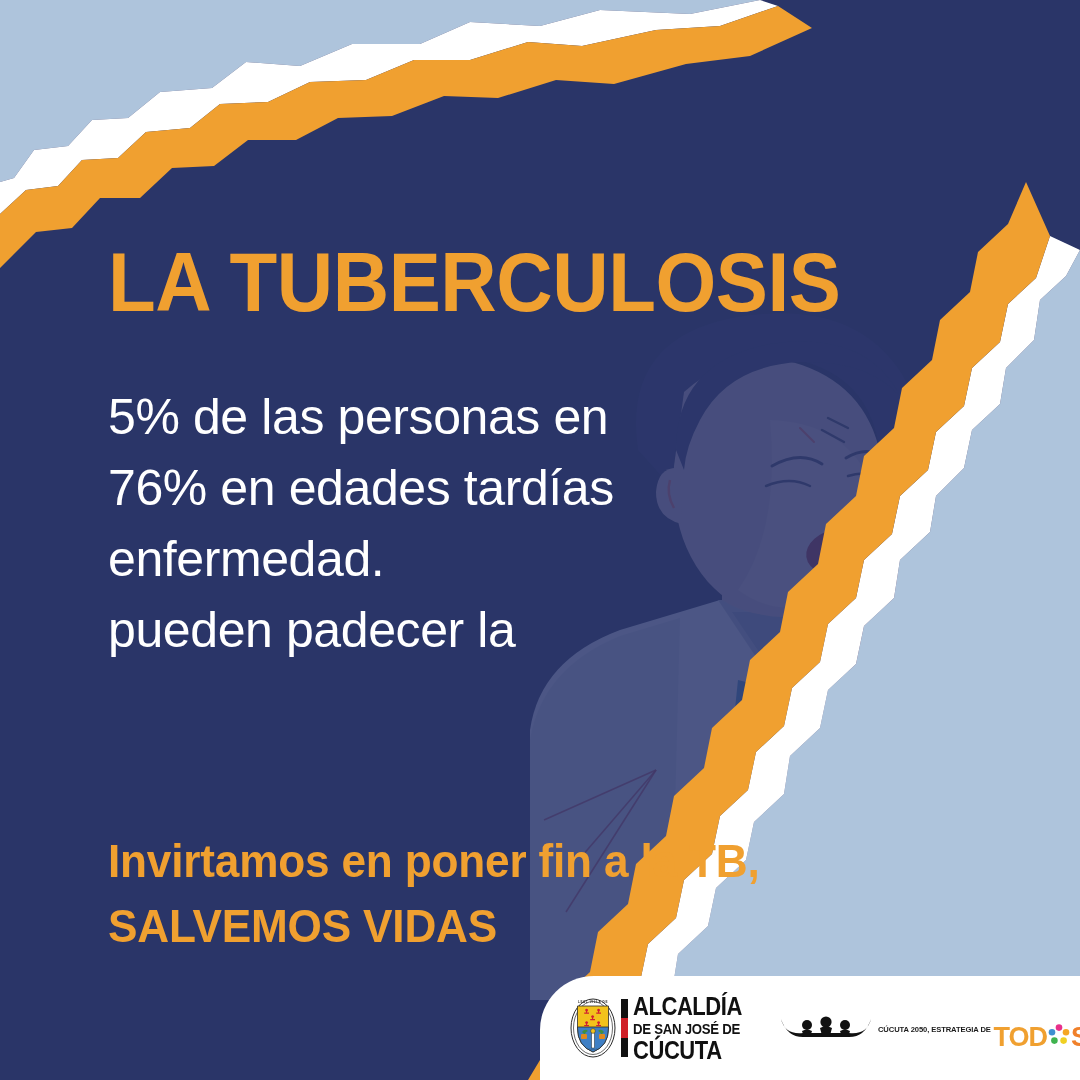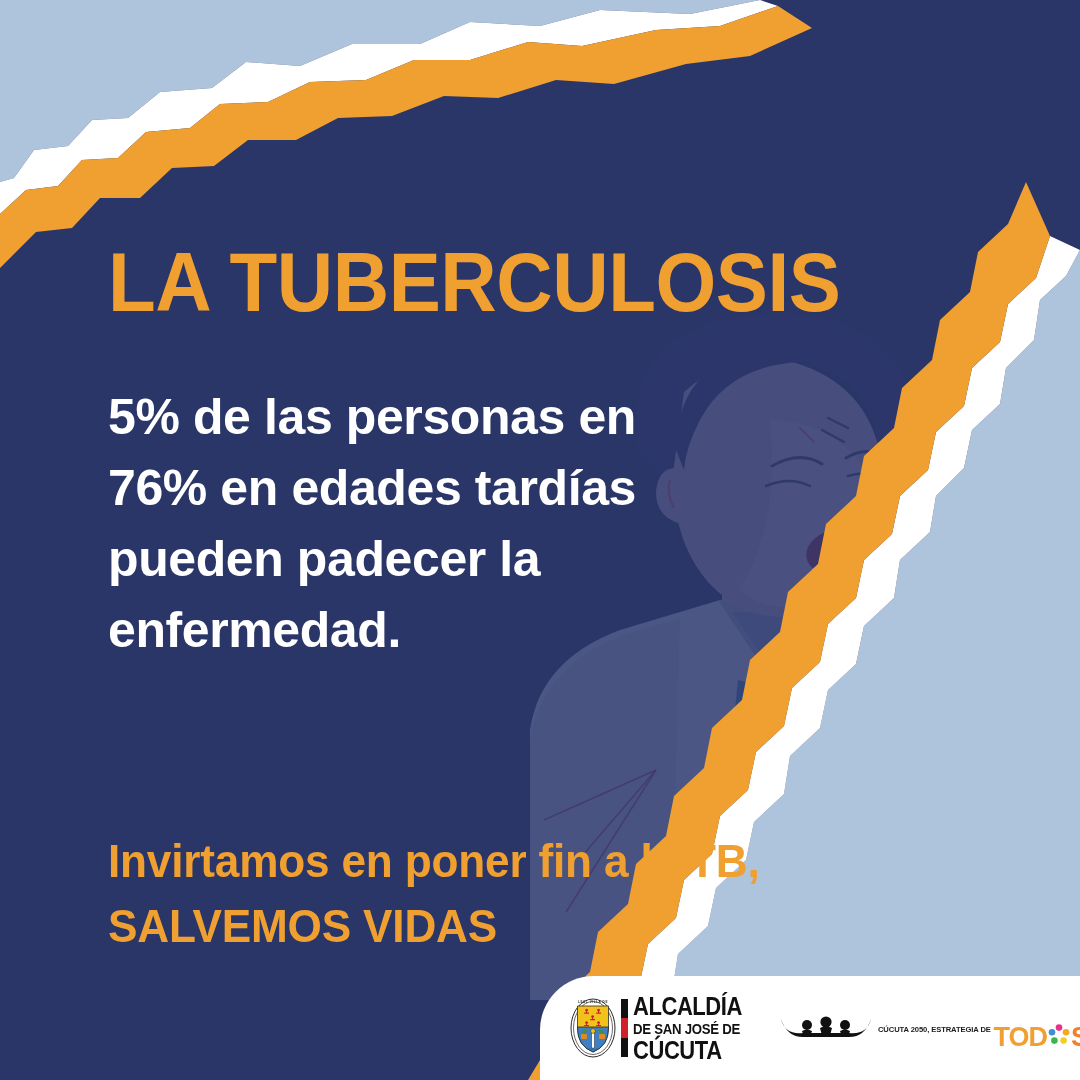--- a/index.html
+++ b/index.html
@@ -69,21 +69,21 @@
 
   #body-copy {
     position: absolute;
     left: 108px;
     top: 382px;
     width: 660px;
     margin: 0;
     color: #ffffff;
     font-size: 50px;
     line-height: 1.42;
-    font-weight: 700;
+    font-weight: 400;
     letter-spacing: -0.4px;
   }
   #body-copy .line { display: block; white-space: nowrap; }
 
   #cta {
     position: absolute;
     left: 108px;
     top: 829px;
     margin: 0;
     color: #f0a030;
@@ -280,22 +280,22 @@
     </svg>
   </div>
 
   <div id="content">
 
     <h1 id="headline">LA TUBERCULOSIS</h1>
 
     <div id="body-copy">
       <span class="line">5% de las personas en</span>
       <span class="line">76% en edades tardías</span>
+      <span class="line">enfermedad.</span>
       <span class="line">pueden padecer la</span>
-      <span class="line">enfermedad.</span>
     </div>
 
     <div id="cta">
       <span class="line">Invirtamos en poner fin a la TB,</span>
       <span class="line">SALVEMOS VIDAS</span>
     </div>
 
   </div>
 
   <div id="footer-panel">

